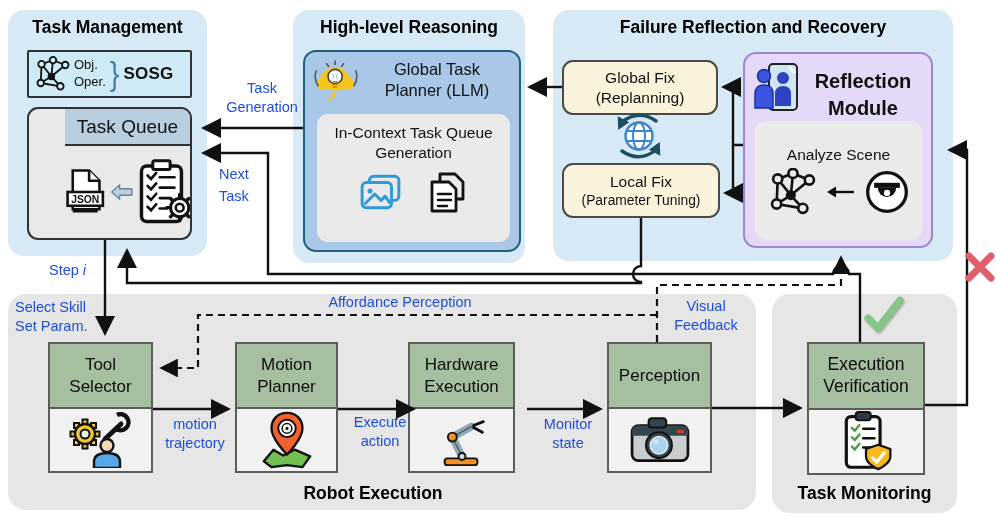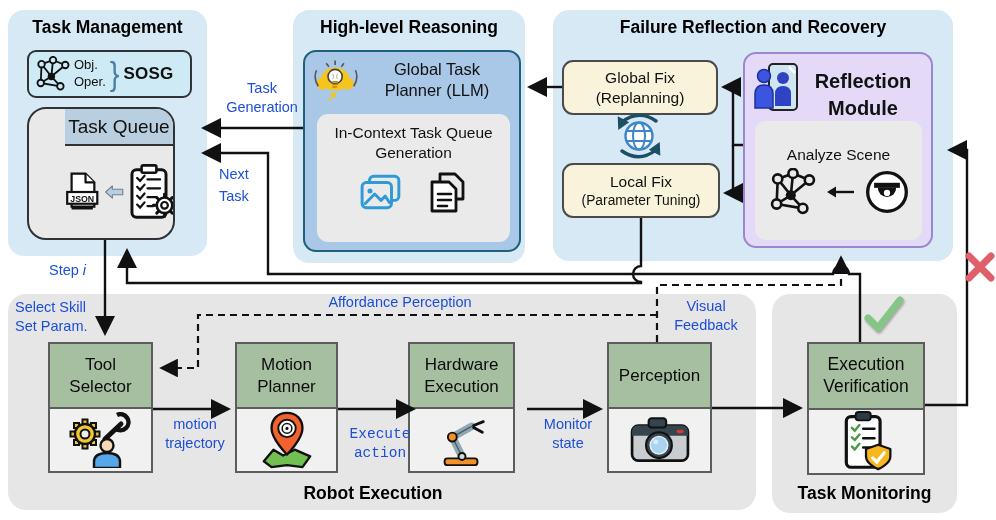--- a/index.html
+++ b/index.html
@@ -7,27 +7,27 @@
           font-family:"Liberation Sans",sans-serif;color:#111;overflow:hidden;}
   .abs{position:absolute;}
   
   .panel{position:absolute;border-radius:16px;z-index:1;}
   .panel-blue{background:var(--panel-blue);}
   .panel-gray{background:var(--bottom-panel);border-radius:18px;}
   .ptitle{position:absolute;z-index:3;font-size:17.5px;font-weight:bold;text-align:center;color:#000;}
   .gtitle{position:absolute;z-index:3;font-size:17.5px;font-weight:bold;text-align:center;color:#000;}
   
   .sosg-box{position:absolute;left:27px;top:50px;width:165px;height:48px;background:var(--sosg-fill);
-            border:2.5px solid #2e3338;border-radius:9px;display:flex;align-items:center;
+            border:2.5px solid #2e3338;border-radius:2px;display:flex;align-items:center;
             padding:0 6px;box-sizing:border-box;gap:3px;z-index:2;}
   .objoper{font-size:13px;line-height:1.3;}
   .brace{font-size:29px;color:var(--brace-blue);font-weight:500;transform:scaleY(1.12);margin:0 1px;}
   .sosg-label{font-size:17px;font-weight:800;letter-spacing:.2px;}
-  .queue-box{position:absolute;left:27px;top:107px;width:148px;height:133px;border:2.5px solid #2e3338;
-             border-radius:19px;overflow:hidden;background:var(--inner-gray);z-index:2;box-sizing:border-box;padding-left:36px;}
+  .queue-box{position:absolute;left:27px;top:107px;width:165px;height:133px;border:2.5px solid #2e3338;
+             border-radius:11px;overflow:hidden;background:var(--inner-gray);z-index:2;box-sizing:border-box;padding-left:36px;}
   .queue-header{height:35px;background:var(--queue-header);border-bottom:2.5px solid #2e3338;
                 display:flex;align-items:center;justify-content:center;font-size:19px;}
   .queue-body{height:92px;display:flex;align-items:center;justify-content:center;gap:5px;}
   
   .planner-box{position:absolute;left:303px;top:50px;width:218px;height:202px;background:var(--planner-blue);
                border:2.5px solid #20607c;border-radius:13px;z-index:2;box-sizing:border-box;}
   .planner-top{display:flex;align-items:center;padding:7px 8px 0 8px;gap:4px;}
   .planner-text{flex:1;text-align:center;font-size:16.5px;line-height:1.3;}
   .incontext-box{position:absolute;left:12px;top:62px;width:193px;height:128px;background:#eaeaea;
                  border-radius:11px;text-align:center;font-size:15.5px;line-height:1.3;padding-top:9px;box-sizing:border-box;}
@@ -397,21 +397,21 @@
   </div>
   <div class="elbl c" style="left:295px;top:293px;width:210px;">Affordance Perception</div>
   <div class="elbl c" style="left:662px;top:297px;width:88px;">
     <div>Visual</div>
     <div>Feedback</div>
   </div>
   <div class="elbl c" style="left:152px;top:415px;width:86px;">
     <div>motion</div>
     <div>trajectory</div>
   </div>
-  <div class="elbl c" style="left:342px;top:425px;width:76px;font-family:Liberation Mono, monospace;">
+  <div class="elbl c" style="left:342px;top:413px;width:76px;">
     <div>Execute</div>
     <div>action</div>
   </div>
   <div class="elbl c" style="left:530px;top:415px;width:76px;">
     <div>Monitor</div>
     <div>state</div>
   </div>
 
   <svg class="mark shadow" style="left:862px;top:295px;" width="44" height="40" viewBox="0 0 44 40">
     <path d="M6,23 L16,33 L38,5" fill="none" stroke="#85c585" stroke-width="7" stroke-linecap="round" stroke-linejoin="round"></path>

